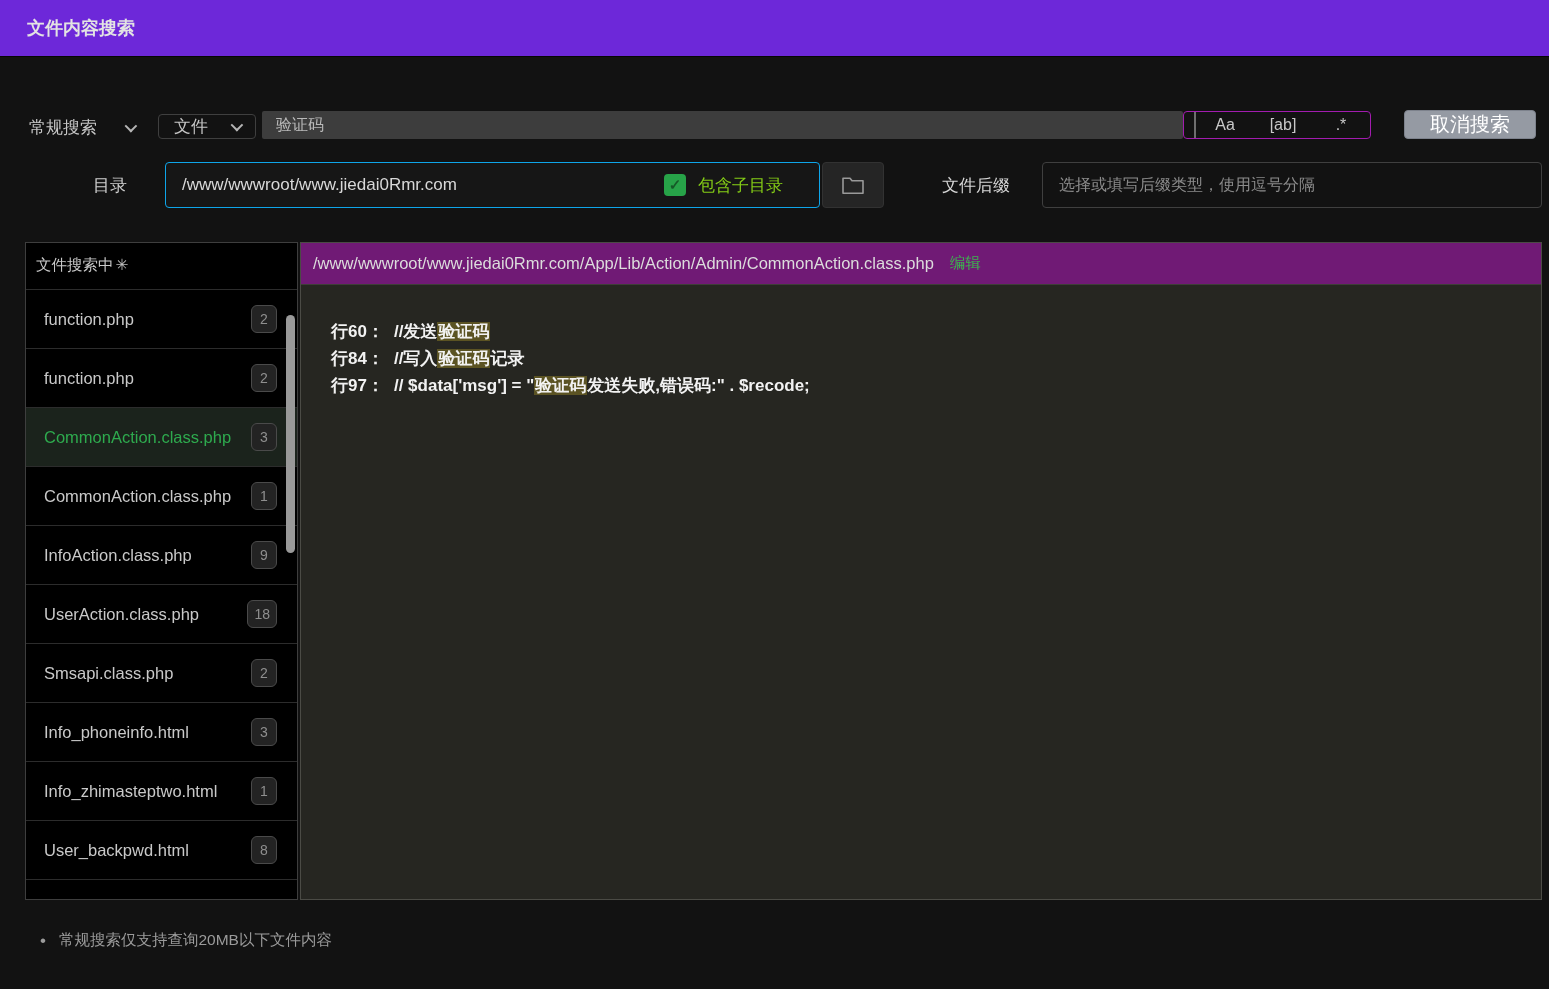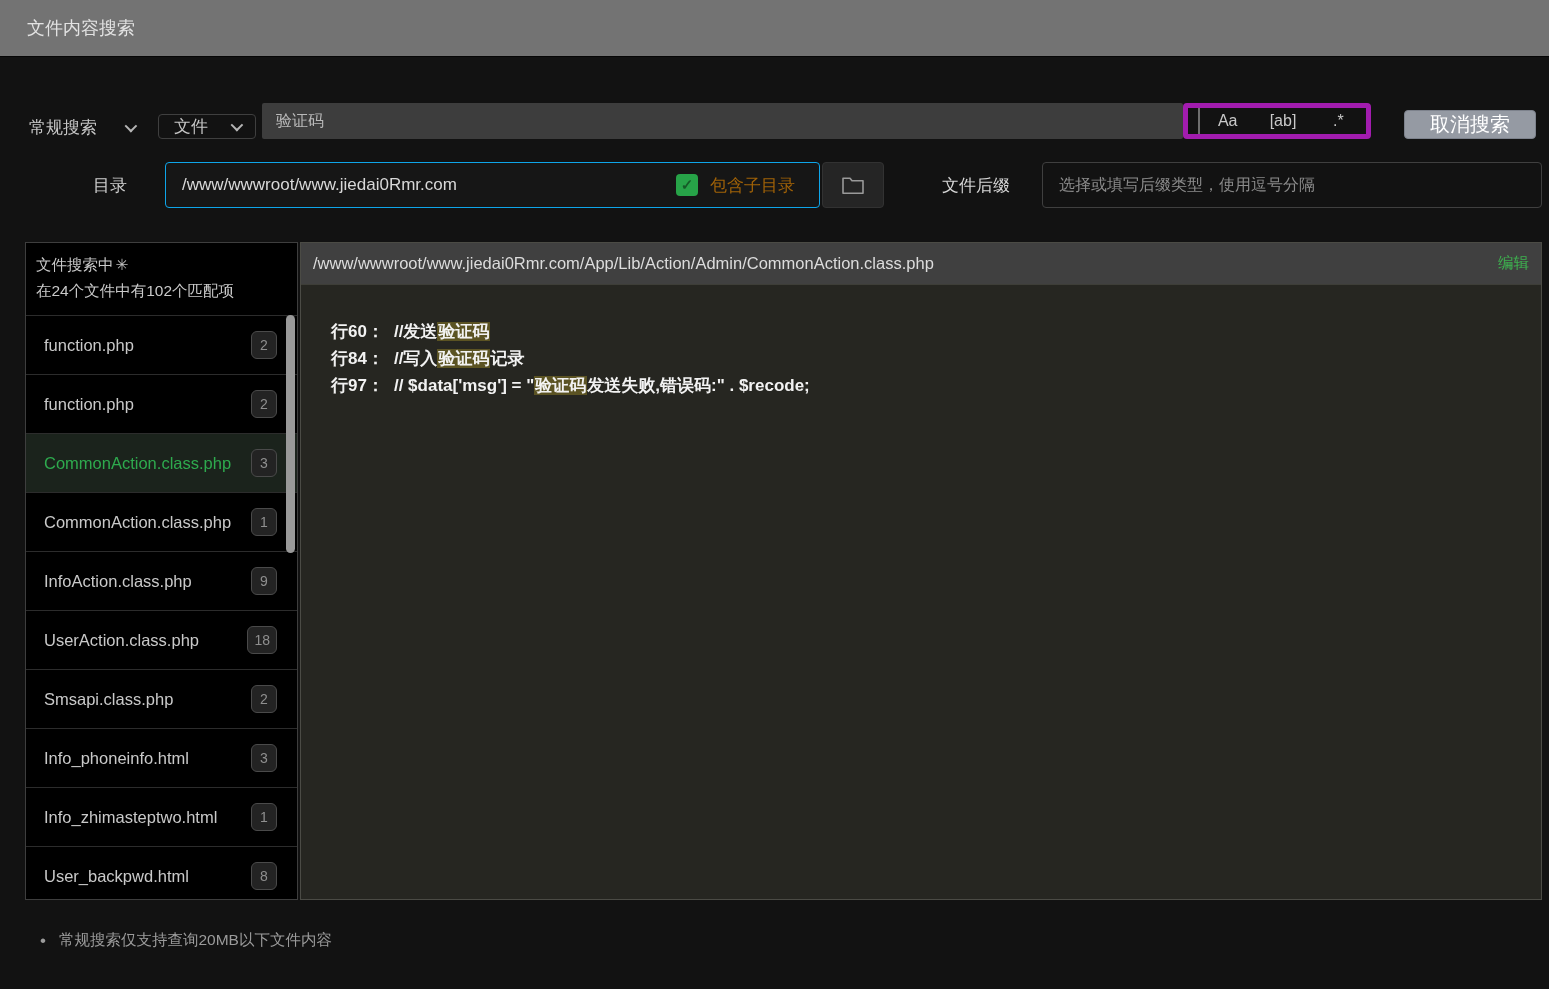--- a/index.html
+++ b/index.html
@@ -1,59 +1,59 @@
 <!DOCTYPE html>
 <html><head>
 <meta charset="utf-8">
 <style>
   * { margin:0; padding:0; box-sizing:border-box; }
   html,body { width:1549px; height:989px; background:#121212; font-family:"Liberation Sans", sans-serif; overflow:hidden; }
 
   
-  .titlebar { height:57px; background:#737373; border-bottom:1px solid #060606; display:flex; align-items:center; padding-left:27px; }
+  .titlebar { height:57px; background:#6d28d9; border-bottom:1px solid #060606; display:flex; align-items:center; padding-left:27px;font-weight:bold; }
   .titlebar .title { color:#e3e3e3; font-size:18px; }
 
   
   .toolbar { margin:35px 13px 0 27px; height:47px; display:flex; align-items:flex-end; }
   .mode-select { display:flex; align-items:center; padding:0 10px 0 2px; color:#c6c6c6; font-size:17px; cursor:pointer; }
   .mode-select .chev { margin-left:28px; }
   .type-select { width:98px; margin-left:14px; border:1px solid #3f3f3f; border-radius:4px; display:flex; align-items:center; justify-content:space-between; padding:0 15px; color:#c6c6c6; font-size:17px; cursor:pointer; }
   .chev { width:9px; height:9px; border-right:2px solid #b5b5b5; border-bottom:2px solid #b5b5b5; transform:rotate(45deg) translateY(-2px); display:inline-block; }
   .search-group { flex:1; display:flex; margin-left:6px; }
   .keyword-input { flex:1; background:#3d3d3d; border:none; outline:none; color:#b9b9b9; font-size:16px; padding:0 14px; border-radius:2px; font-family:inherit; }
-  .options-box { width:188px; border:5px solid #a21caf; border-radius:4px; display:flex; align-items:center; color:#c9c9c9; font-size:16px; }
+  .options-box { width:188px; border:1px solid #a21caf; border-radius:4px; display:flex; align-items:center; color:#c9c9c9; font-size:16px; }
   .options-box .vdiv { width:2px; height:26px; background:#6e6e6e; margin-left:10px; }
   .options-box .opt { flex:1; text-align:center; cursor:pointer; }
   .cancel-btn { margin-left:33px; width:132px; background:#959aa3; border:1px solid #7d828c; border-radius:4px; color:#ffffff; font-size:20px; cursor:pointer; font-family:inherit; }
 
   
   .dir-row { margin:23px 7px 0 27px; height:46px; display:flex; align-items:center; }
   .dir-label { margin-left:66px; color:#cfcfcf; font-size:17px; white-space:nowrap; }
   .dir-group { width:655px; height:46px; margin-left:38px; border:1px solid #0ea5e9; border-radius:4px; display:flex; align-items:center; background:#161616; }
   .dir-input { flex:1; background:transparent; border:none; outline:none; color:#d8d8d8; font-size:17px; padding:0 16px; font-family:inherit; }
   .checkbox { width:22px; height:22px; flex-shrink:0; background:#27a348; border-radius:4px; display:flex; align-items:center; justify-content:center; color:rgba(0,0,0,0.45); font-size:15px; font-weight:bold; cursor:pointer; }
-  .include-label { margin:0 24px 0 12px; color:#a16207; font-size:17px; white-space:nowrap; }
+  .include-label { margin:0 36px 0 12px; color:#84cc16; font-size:17px; white-space:nowrap; }
   .folder-btn { width:62px; height:46px; margin-left:2px; background:#252525; border:1px solid #323232; border-radius:4px; display:flex; align-items:center; justify-content:center; cursor:pointer; }
   .suffix-label { margin-left:58px; color:#d6d6d6; font-size:17px; white-space:nowrap; }
   .suffix-input { flex:1; margin-left:32px; height:46px; border:1px solid #3f3f3f; border-radius:4px; background:transparent; outline:none; color:#c9c9c9; font-size:16px; padding:0 16px; font-family:inherit; }
   .suffix-input::placeholder { color:#8b8b8b; }
 
   
   .results { margin:34px 7px 0 25px; height:658px; display:flex; }
   .sidebar { width:273px; flex-shrink:0; border:1px solid #3e3e3e; background:#000000; position:relative; overflow:hidden; }
   .status { padding:9px 10px 11px; border-bottom:1px solid #2c2c2c; color:#c9c9c9; font-size:15.5px; line-height:26px; }
   .file-row { display:flex; align-items:center; padding:0 20px 0 18px; min-height:59px; border-bottom:1px solid #2c2c2c; color:#c9c9c9; font-size:16.5px; cursor:pointer; }
   .file-name { flex:1; word-break:break-all; line-height:26px; padding:4px 0; }
   .badge { margin-left:4px; min-width:26px; text-align:center; border:1px solid #4a4a4a; border-radius:6px; background:#232323; color:#8f8f8f; font-size:14px; padding:5px 6px; }
   .file-row.selected { background:#1b231c; }
   .file-row.selected .file-name { color:#2eaa4e; }
   .scroll-thumb { position:absolute; top:72px; right:2px; width:9px; height:238px; background:#999999; border-radius:5px; cursor:pointer; }
 
   .preview { flex:1; margin-left:2px; border:1px solid #4b4b45; background:#262621; display:flex; flex-direction:column; }
-  .preview-header { height:42px; flex-shrink:0; background:#404040; border-bottom:1px solid #3e3e38; display:flex; align-items:center; padding:0 12px;justify-content:space-between; }
+  .preview-header { height:42px; flex-shrink:0; background:#701a75; border-bottom:1px solid #3e3e38; display:flex; align-items:center; padding:0 12px; }
   .preview-path { color:#dcdcdc; font-size:16.5px; }
   .edit-link { margin-left:16px; color:#3db44f; font-size:15.5px; cursor:pointer; }
   .preview-body { flex:1; padding:33px 20px 20px 30px; color:#f2f2f2; font-size:17px; font-weight:600; line-height:27px; }
   .code-line .line-label { margin-right:10px;margin-top:27px; }
   .hit { background:#5b5323; padding:0 1px; }
 
   
   .footer-note { margin:30px 0 0 40px; display:flex; align-items:center; color:#9b9b9b; font-size:15.5px; }
   .footer-note .bullet { margin-right:13px; font-size:17px; }
   .spinner { color:#bdbdbd; margin-left:2px; }
@@ -103,21 +103,20 @@
   <span class="suffix-label">文件后缀</span>
   <input class="suffix-input" type="text" placeholder="选择或填写后缀类型，使用逗号分隔" style="">
 </div>
 
 <div class="results">
   <div class="sidebar">
     <div class="status">
       <div>
         <span>文件搜索中</span><span class="spinner">✳</span>
       </div>
-      <div>在24个文件中有102个匹配项</div>
     </div>
     <div class="file-row">
       <span class="file-name">function.php</span>
       <span class="badge">2</span>
     </div>
     <div class="file-row">
       <span class="file-name">function.php</span>
       <span class="badge">2</span>
     </div>
     <div class="file-row selected">

